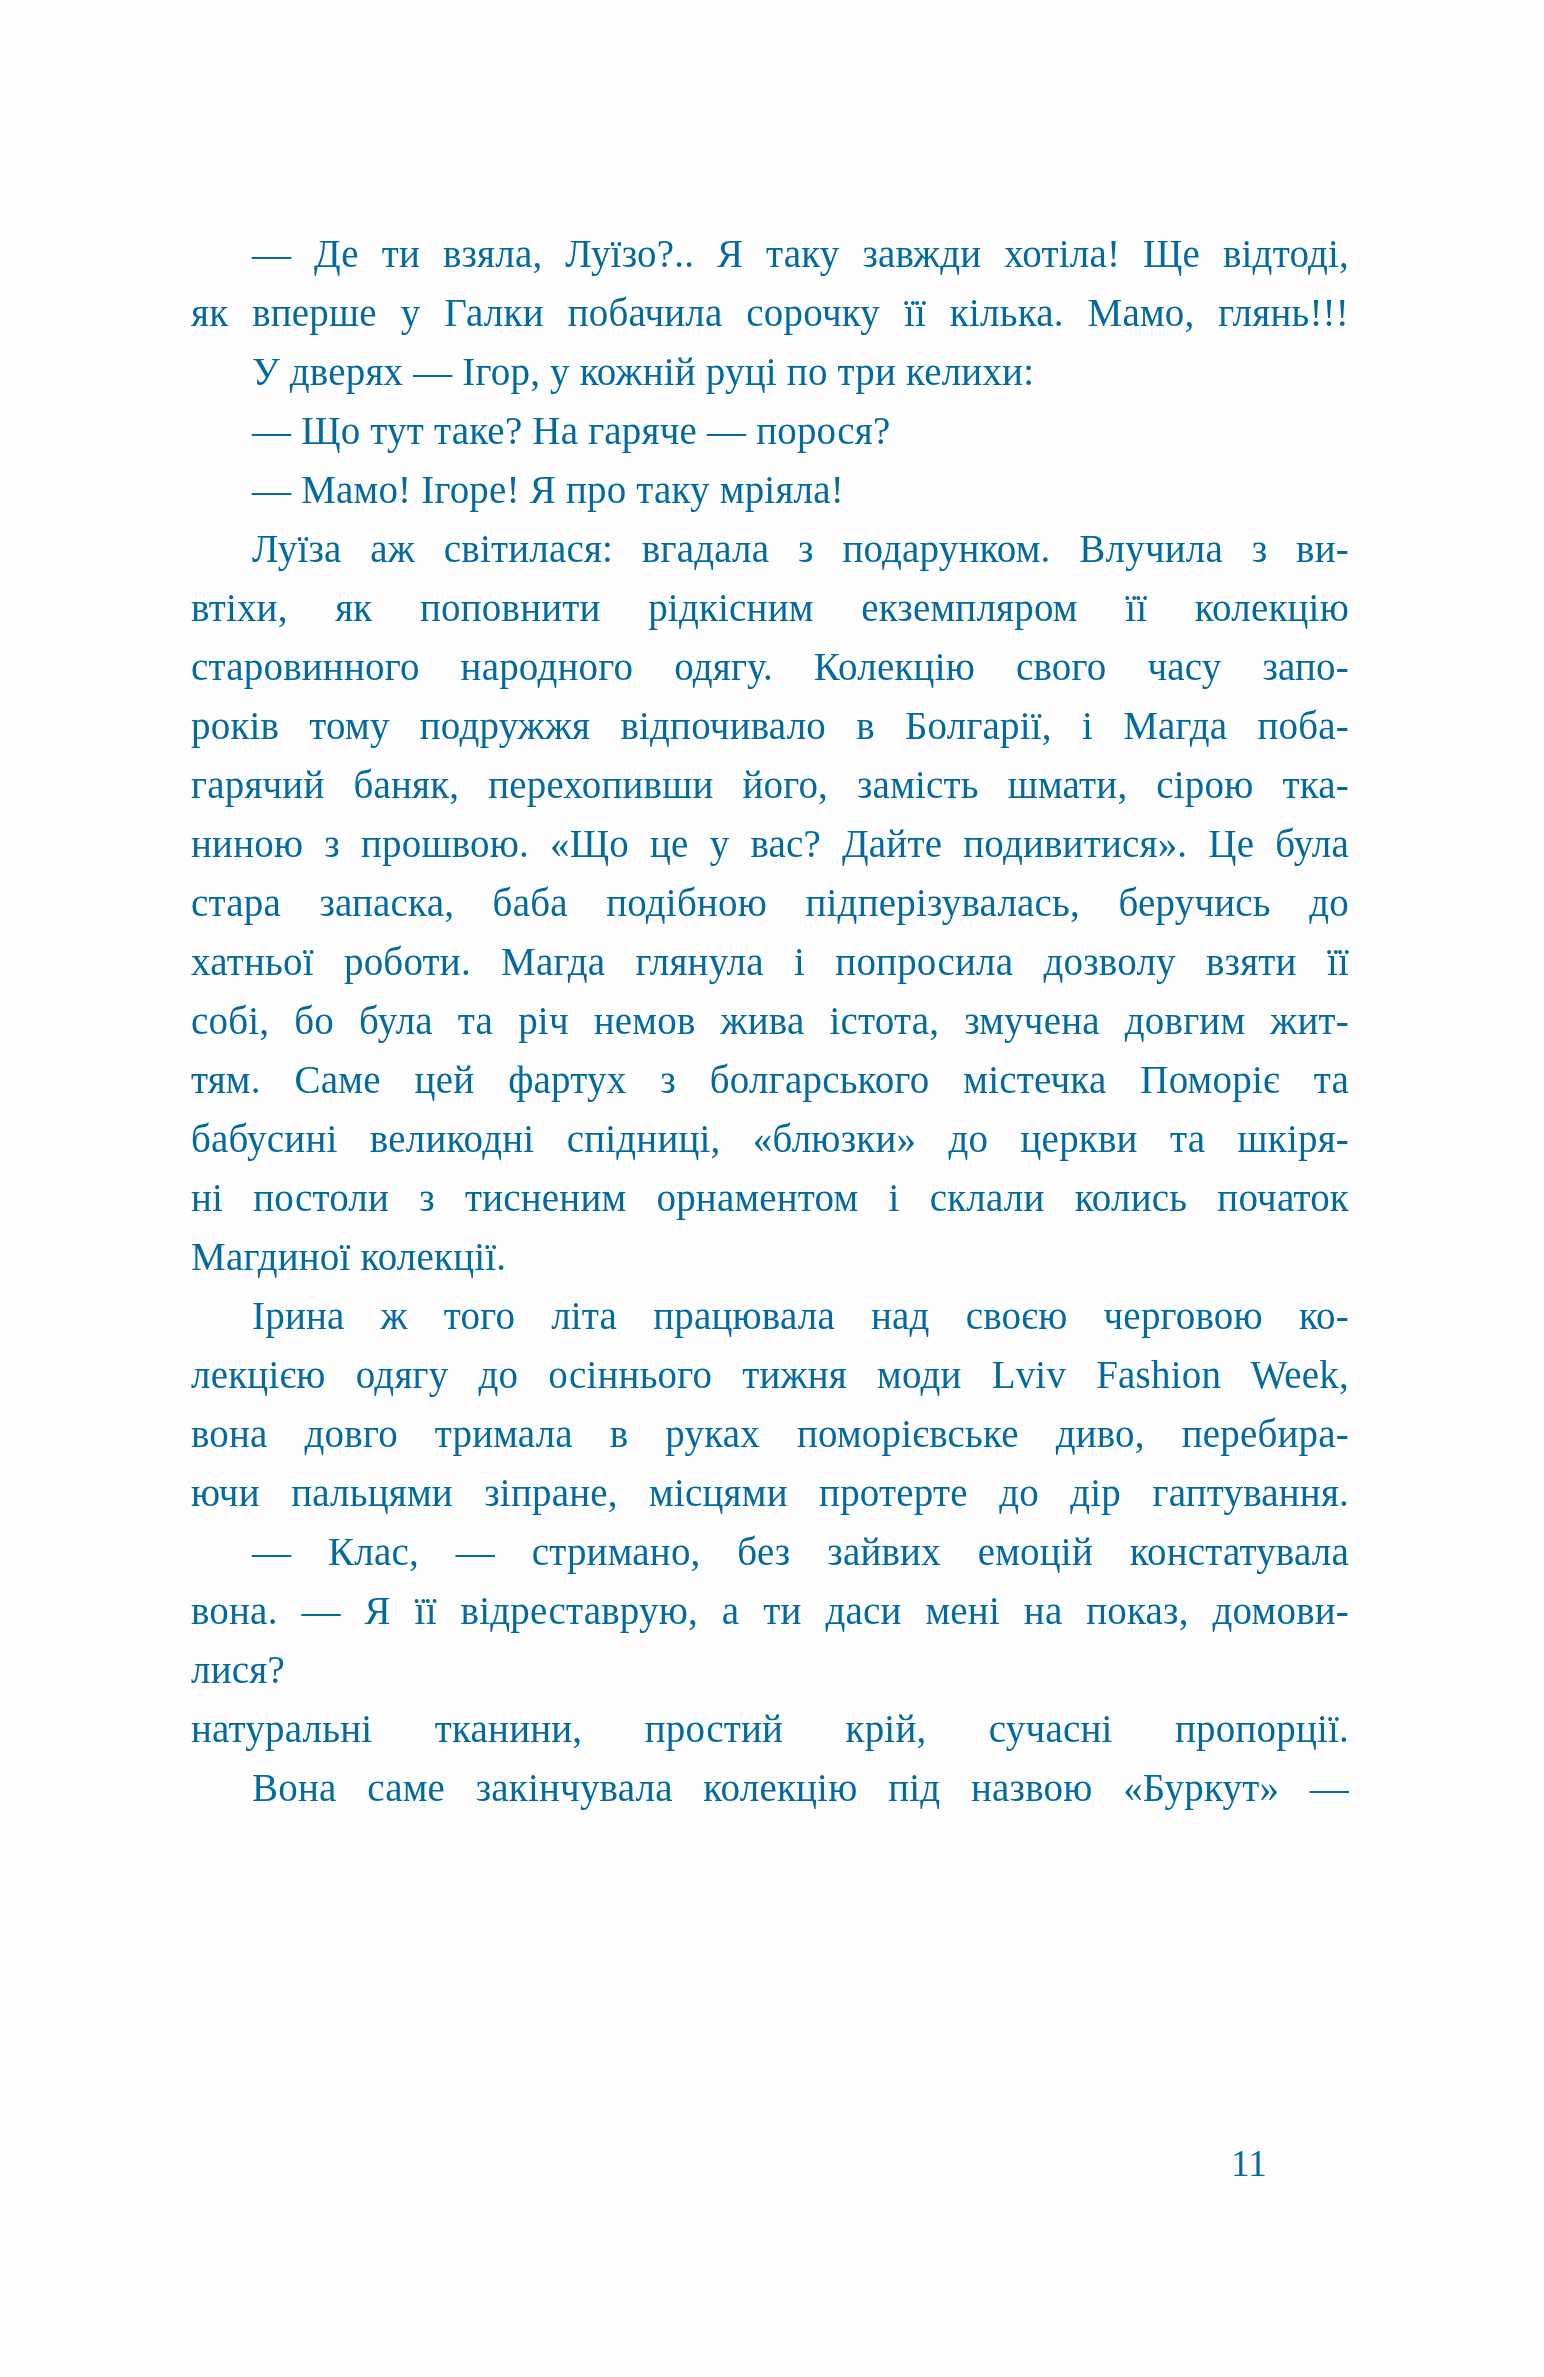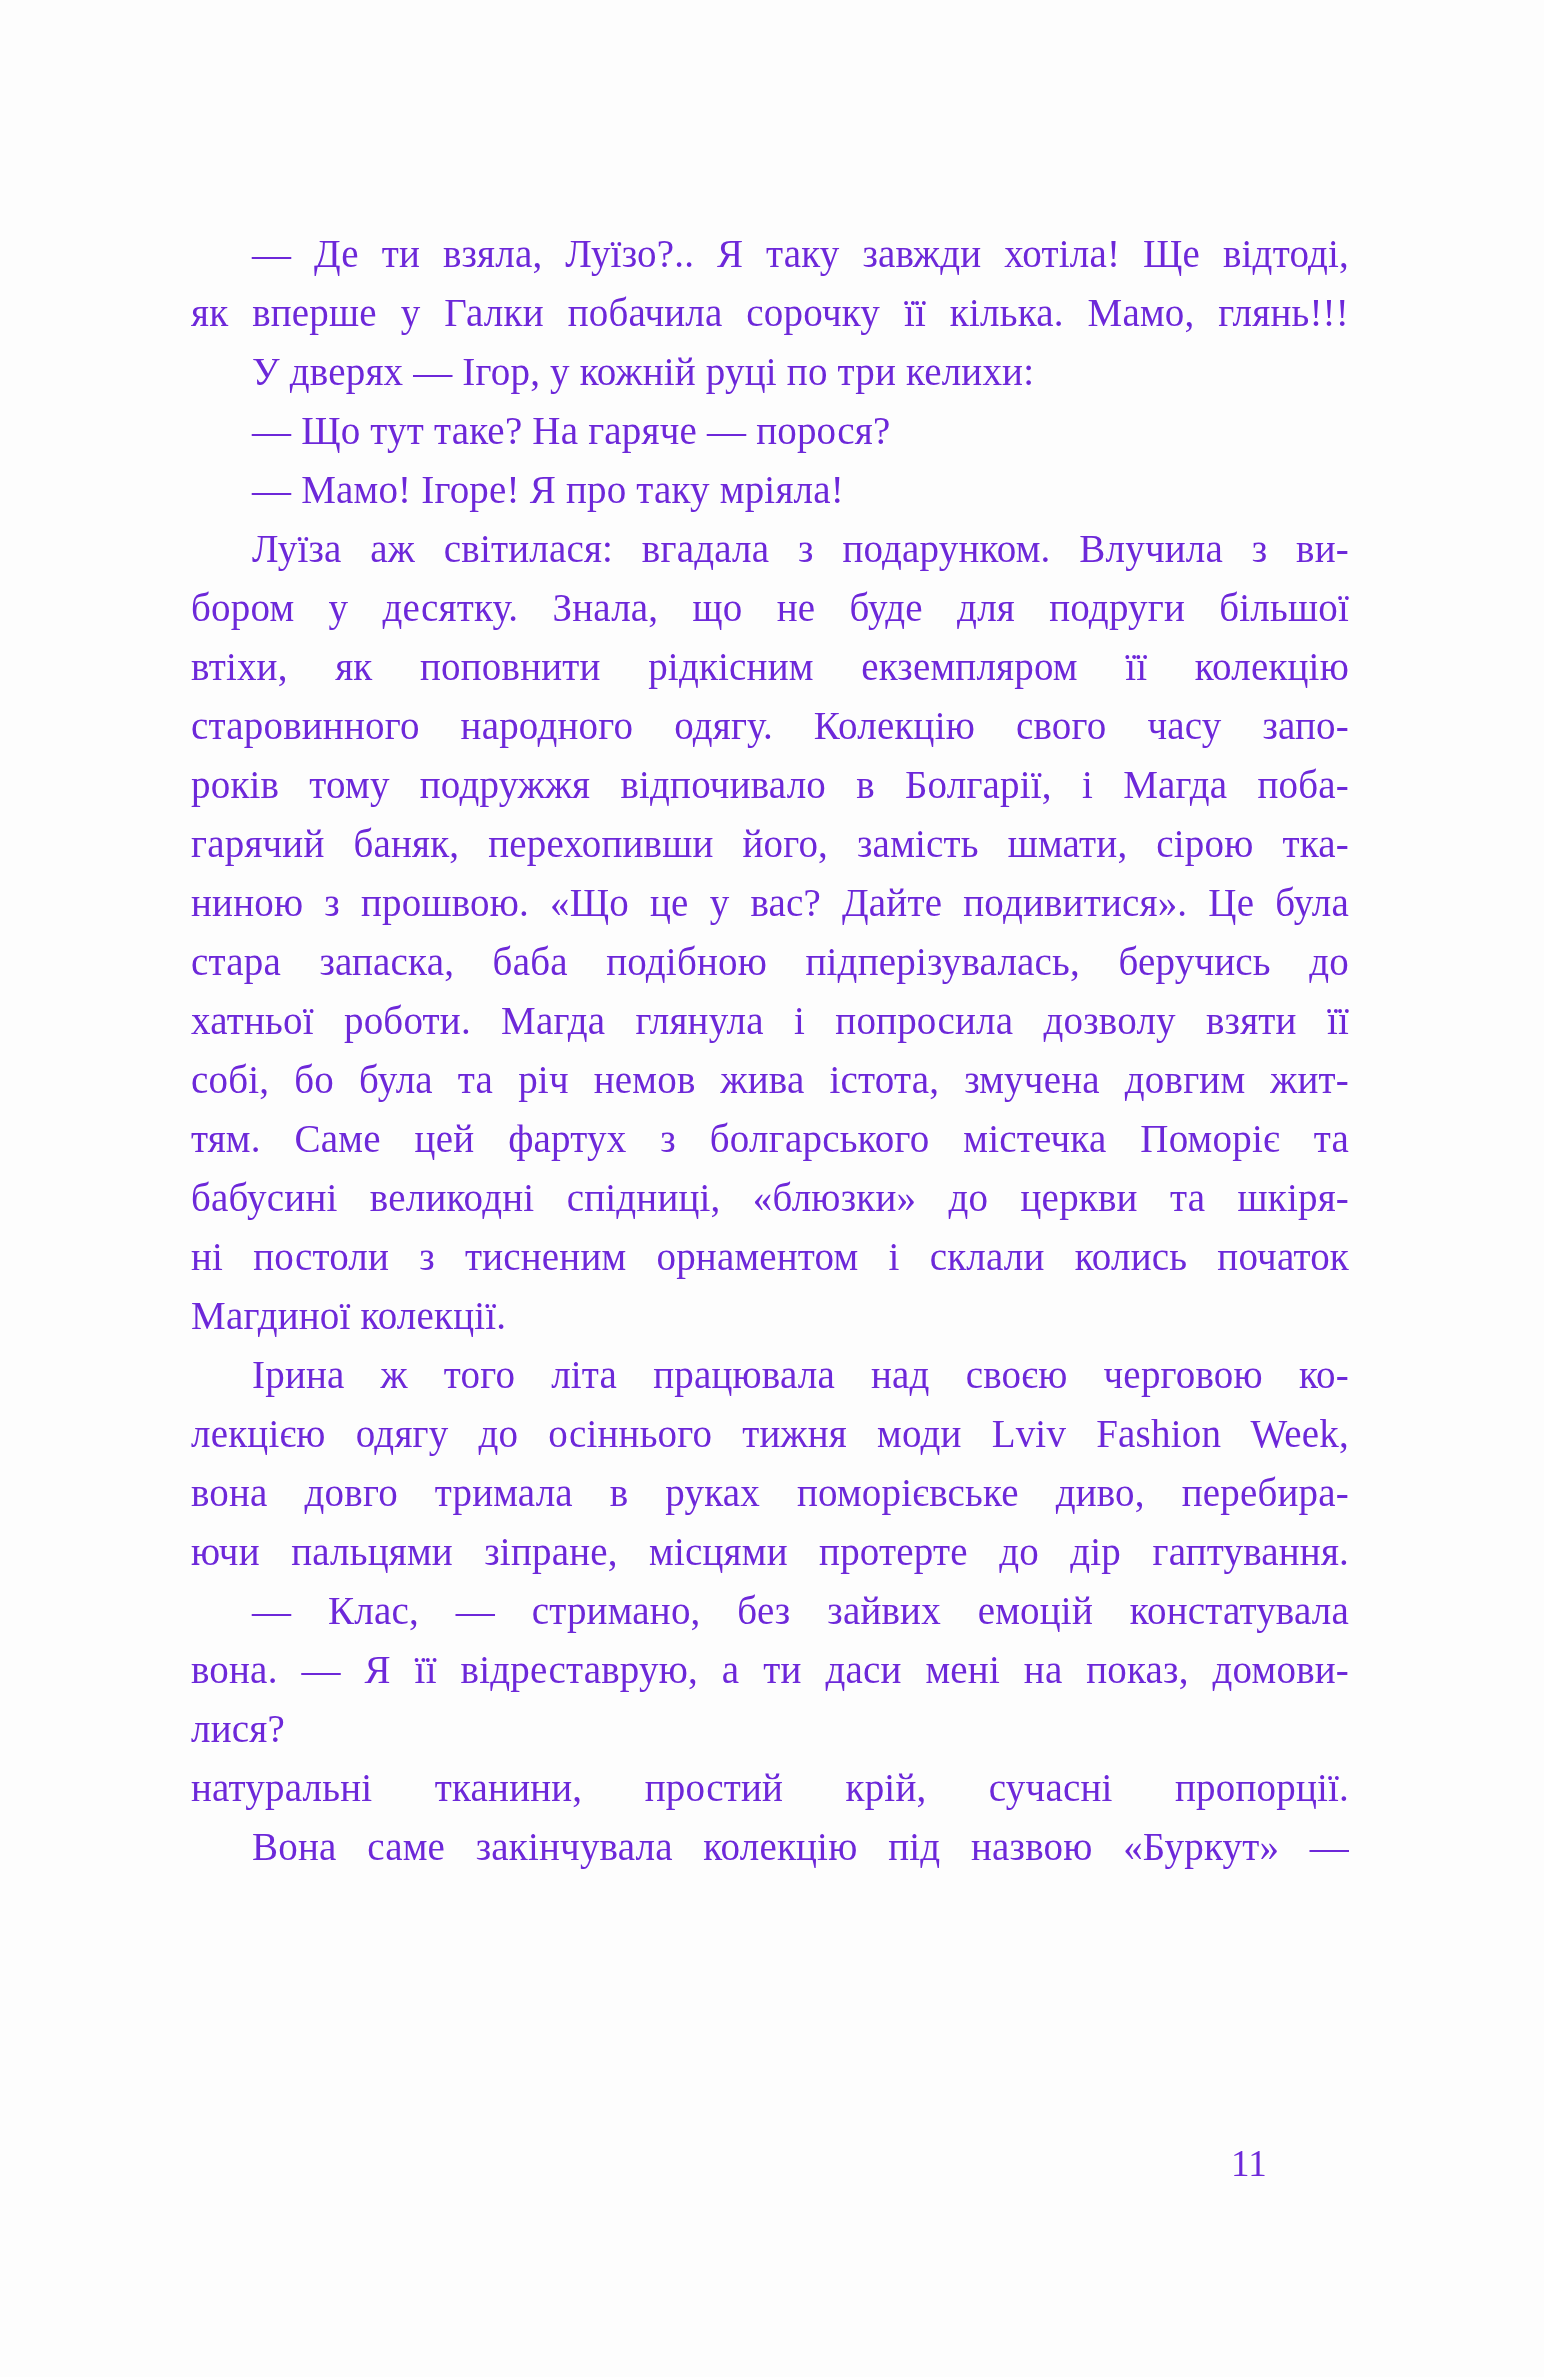--- a/index.html
+++ b/index.html
@@ -5,21 +5,21 @@
   html, body {
     margin: 0;
     padding: 0;
     background: #ffffff;
   }
   .page {
     position: relative;
     width: 1545px;
     height: 2377px;
     background: #fdfdfd;
-    color: #6d28d9;
+    color: #0369a1;
     font-family: "Liberation Serif", "DejaVu Serif", serif;
     overflow: hidden;
   }
   .text-block {
     position: absolute;
     left: 191px;
     top: 224px;
     width: 1158px;
   }
   .line {
@@ -52,21 +52,20 @@
 <body>
 
 <div class="page">
   <div class="text-block" id="text-block">
       <div class="line indent">— Де ти взяла, Луїзо?.. Я таку завжди хотіла! Ще відтоді,</div>
       <div class="line">як вперше у Галки побачила сорочку її кілька. Мамо, глянь!!!</div>
       <div class="line indent no-fill">У дверях — Ігор, у кожній руці по три келихи:</div>
       <div class="line indent no-fill">— Що тут таке? На гаряче — порося?</div>
       <div class="line indent no-fill">— Мамо! Ігоре! Я про таку мріяла!</div>
       <div class="line indent">Луїза аж світилася: вгадала з подарунком. Влучила з ви-</div>
-      <div class="line">бором у десятку. Знала, що не буде для подруги більшої</div>
       <div class="line">втіхи, як поповнити рідкісним екземпляром її колекцію</div>
       <div class="line">старовинного народного одягу. Колекцію свого часу запо-</div>
       <div class="line">років тому подружжя відпочивало в Болгарії, і Магда поба-</div>
       <div class="line">гарячий баняк, перехопивши його, замість шмати, сірою тка-</div>
       <div class="line">ниною з прошвою. «Що це у вас? Дайте подивитися». Це була</div>
       <div class="line">стара запаска, баба подібною підперізувалась, беручись до</div>
       <div class="line">хатньої роботи. Магда глянула і попросила дозволу взяти її</div>
       <div class="line">собі, бо була та річ немов жива істота, змучена довгим жит-</div>
       <div class="line">тям. Саме цей фартух з болгарського містечка Поморіє та</div>
       <div class="line">бабусині великодні спідниці, «блюзки» до церкви та шкіря-</div>

